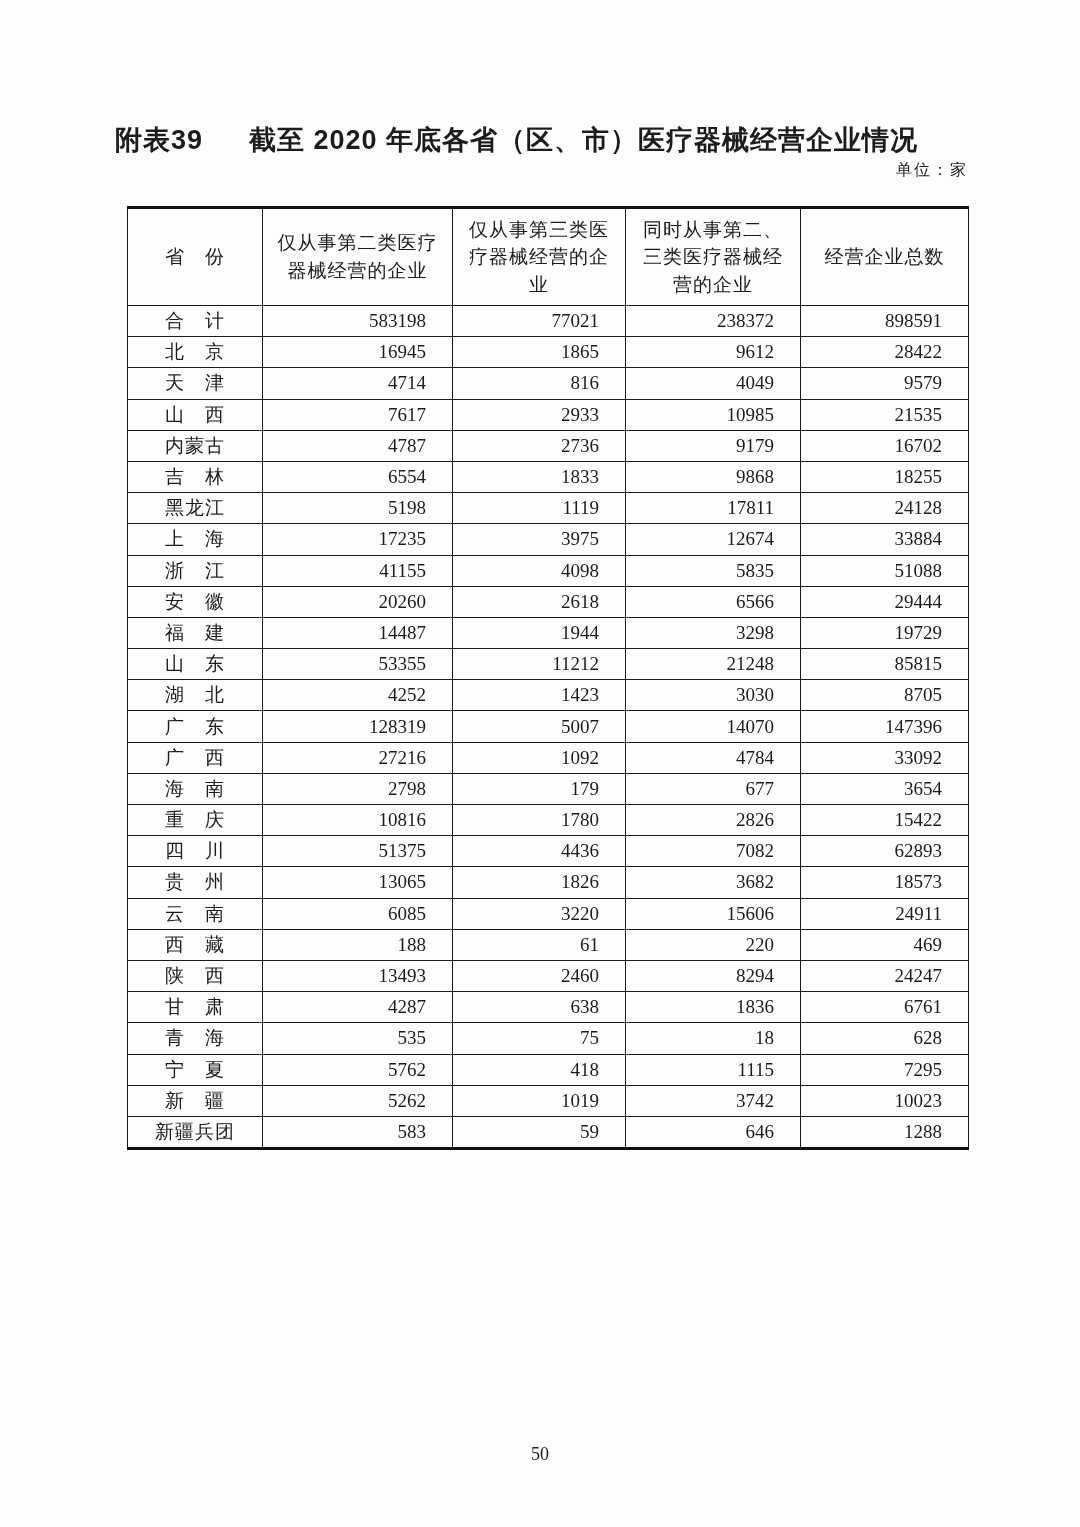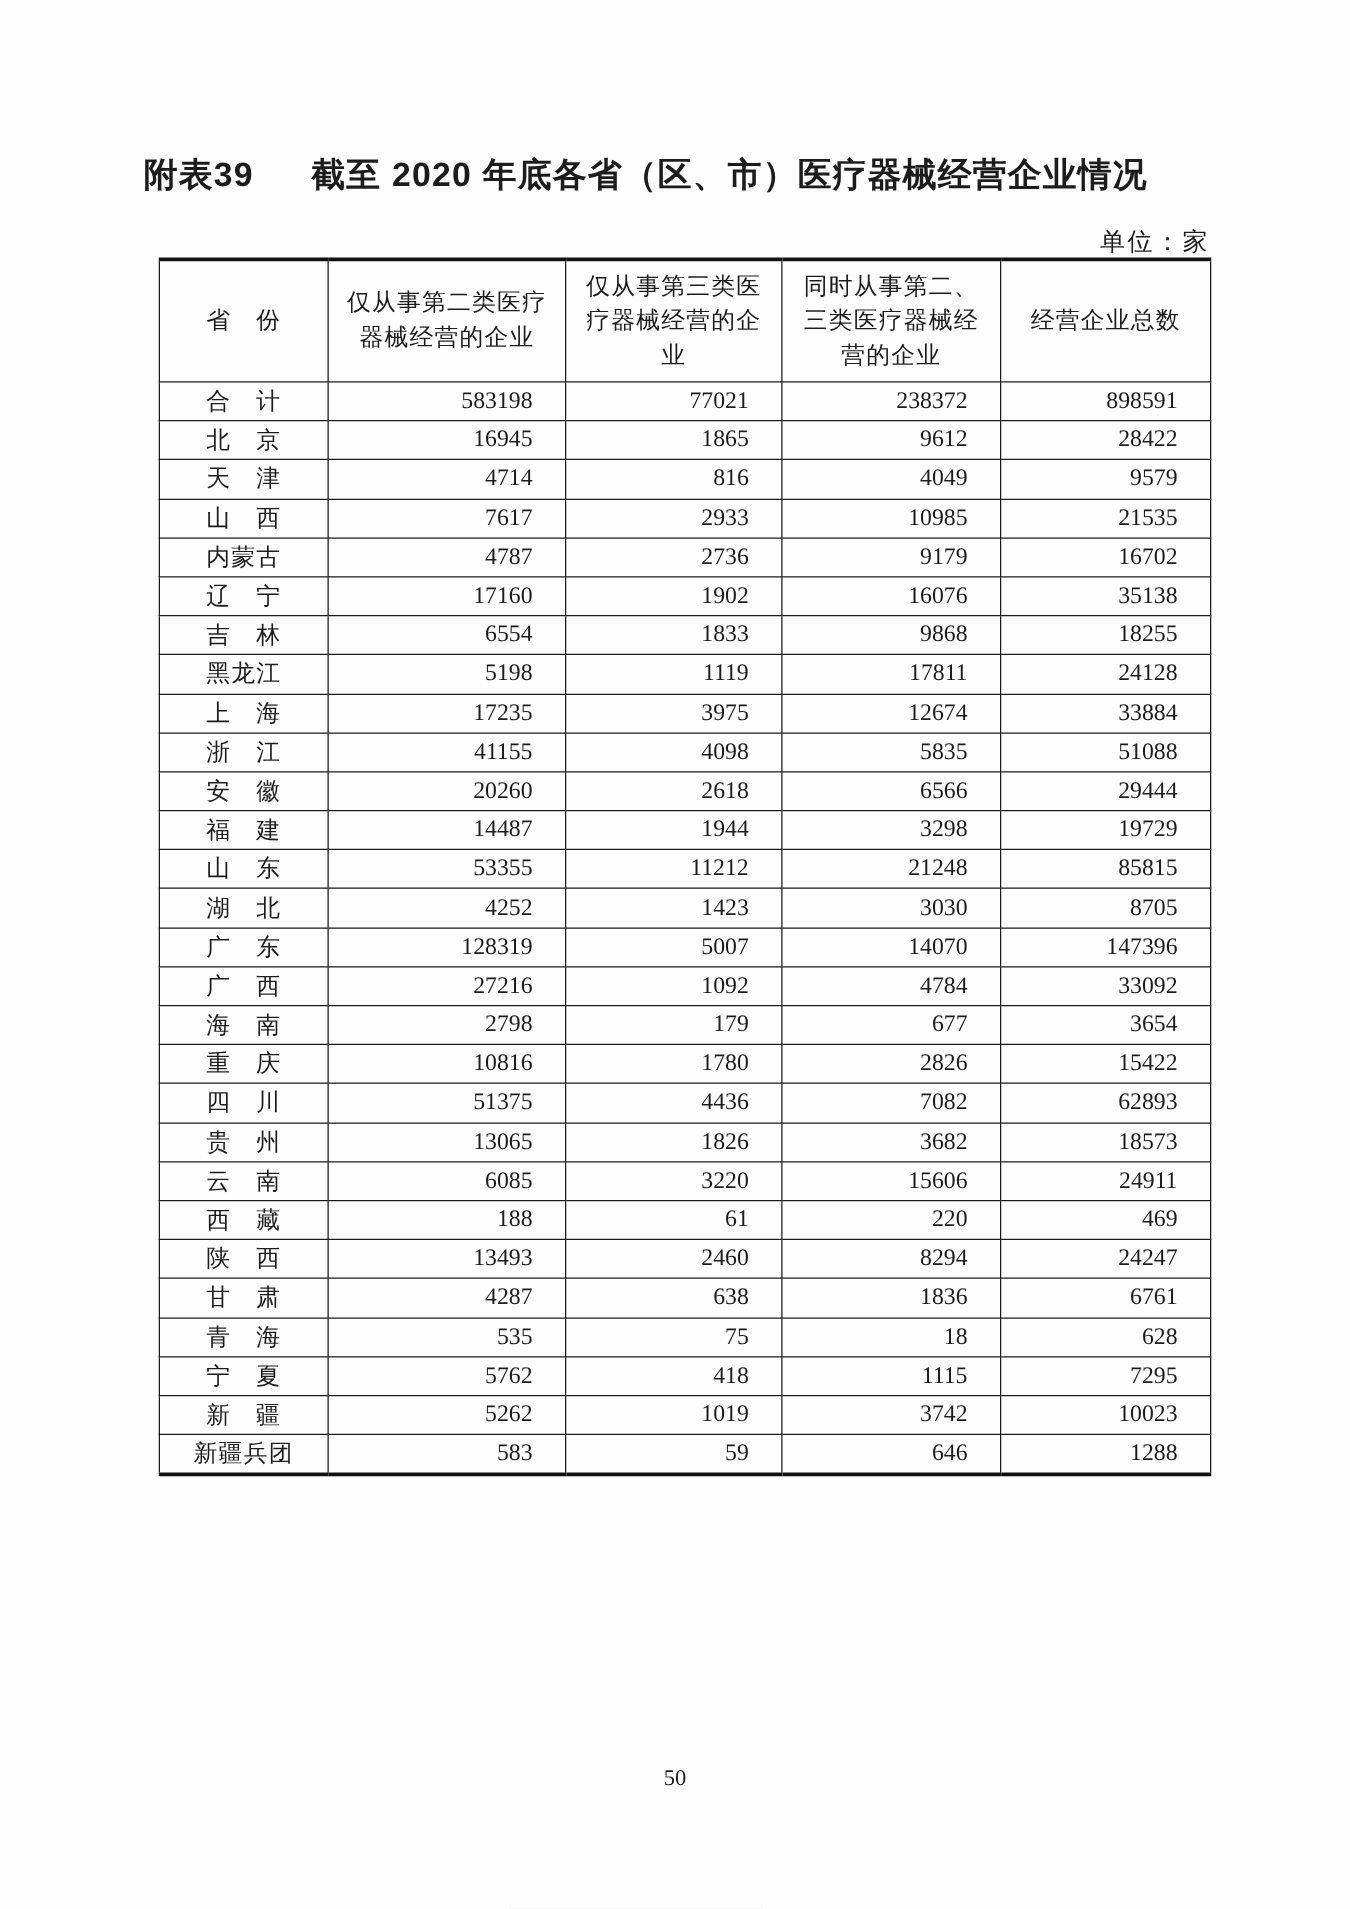--- a/index.html
+++ b/index.html
@@ -26,23 +26,23 @@
     align-items: flex-end;
     font-family: "Liberation Sans", "DejaVu Sans", sans-serif;
     font-weight: bold;
     font-size: 27px;
     letter-spacing: 1px;
     white-space: nowrap;
   }
   .table-label { margin-right: 46px; }
   .unit-note {
     position: absolute;
-    top: 180px;
+    top: 160px;
     right: 112px;
-    font-size: 20px;
+    font-size: 16px;
     letter-spacing: 2px;
   }
   .report-table {
     position: absolute;
     top: 206px;
     left: 127px;
     width: 841px;
     border-collapse: collapse;
     table-layout: fixed;
     font-size: 19px;
@@ -77,21 +77,21 @@
     text-align: center;
     letter-spacing: 1px;
   }
   .report-table td.num {
     text-align: right;
     padding-right: 26px;
     font-variant-numeric: tabular-nums;
   }
   .page-number {
     position: absolute;
-    bottom: 94px;
+    bottom: 62px;
     left: 0;
     width: 100%;
     text-align: center;
     font-size: 18px;
   }
 </style>
 </head>
 <body>
 
 <div class="page">
@@ -150,27 +150,20 @@
           <td class="num">21535</td>
         </tr>
         <tr>
           <td class="province">内蒙古</td>
           <td class="num">4787</td>
           <td class="num">2736</td>
           <td class="num">9179</td>
           <td class="num">16702</td>
         </tr>
         <tr>
-          <td class="province">辽　宁</td>
-          <td class="num">17160</td>
-          <td class="num">1902</td>
-          <td class="num">16076</td>
-          <td class="num">35138</td>
-        </tr>
-        <tr>
           <td class="province">吉　林</td>
           <td class="num">6554</td>
           <td class="num">1833</td>
           <td class="num">9868</td>
           <td class="num">18255</td>
         </tr>
         <tr>
           <td class="province">黑龙江</td>
           <td class="num">5198</td>
           <td class="num">1119</td>

